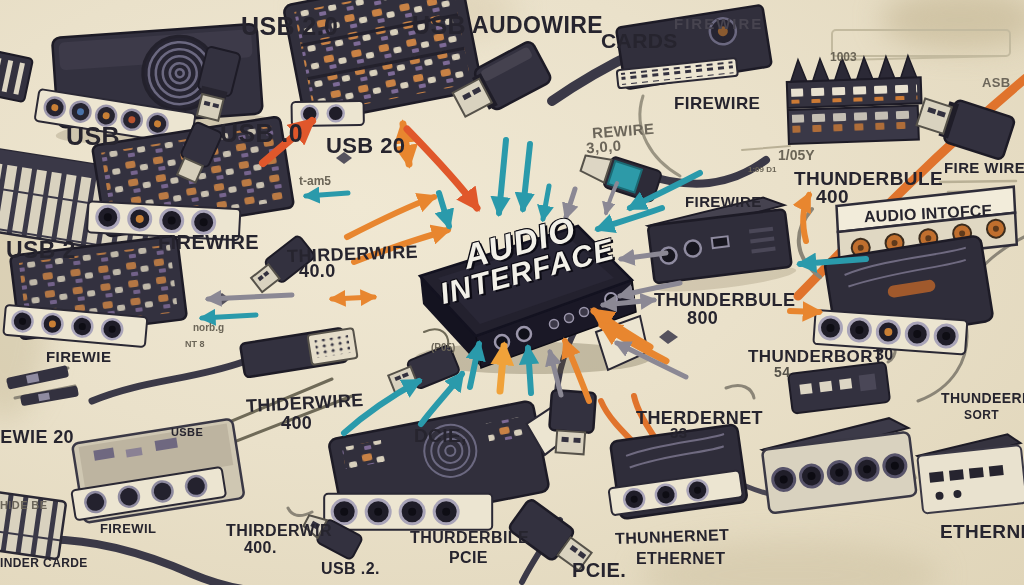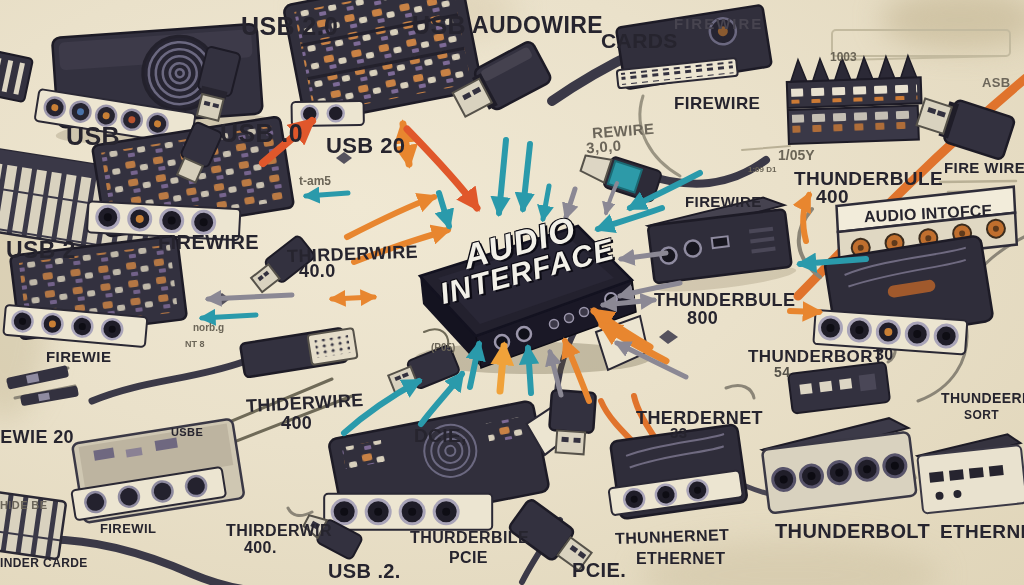--- a/index.html
+++ b/index.html
@@ -528,27 +528,26 @@
   <span class="lbl" style="left:-30px;top:428px;font-size:18px">FIREWIE 20</span>
   <span class="lbl" style="left:171px;top:427px;font-size:11px">USBE</span>
   <span class="lbl" style="left:246px;top:394px;font-size:18px;transform:rotate(-3deg)">THIDERWIRE</span>
   <span class="lbl" style="left:281px;top:414px;font-size:18px">400</span>
   <span class="lbl" style="left:414px;top:426px;font-size:19px">DCIE,</span>
   <span class="lbl" style="left:100px;top:522px;font-size:13px">FIREWIL</span>
   <span class="lbl" style="left:226px;top:523px;font-size:16px">THIRDERWIR</span>
   <span class="lbl" style="left:244px;top:540px;font-size:16px">400.</span>
   <span class="lbl" style="left:0px;top:557px;font-size:12px">INDER CARDE</span>
   <span class="lbl faded" style="left:0px;top:500px;font-size:11px">HIDE BE</span>
-  <span class="lbl" style="left:328px;top:561px;font-size:20px">USB .2.</span>
+  <span class="lbl" style="left:321px;top:561px;font-size:16px">USB .2.</span>
   <span class="lbl" style="left:410px;top:530px;font-size:16px">THURDERBILE</span>
   <span class="lbl" style="left:449px;top:550px;font-size:16px">PCIE</span>
   <span class="lbl" style="left:572px;top:560px;font-size:20px">PCIE.</span>
   <span class="lbl" style="left:615px;top:529px;font-size:16px;transform:rotate(-2deg)">THUNHERNET</span>
   <span class="lbl" style="left:636px;top:551px;font-size:16px">ETHERNET</span>
-  <span class="lbl" style="left:775px;top:521px;font-size:20px">THUNDERBOLT</span>
   <span class="lbl" style="left:940px;top:522px;font-size:19px">ETHERNET</span>
 
   <span class="scr" style="left:299px;top:175px;font-size:12px">t-am5</span>
   <span class="scr" style="left:193px;top:323px;font-size:10px">norb.g</span>
   <span class="scr" style="left:185px;top:340px;font-size:9px">NT 8</span>
   <span class="scr" style="left:431px;top:343px;font-size:10px">(P05)</span>
   <span class="scr" style="left:830px;top:51px;font-size:12px">1003</span>
   <span class="scr" style="left:748px;top:166px;font-size:8px">1:09 D1</span>
   <span class="scr" style="left:778px;top:148px;font-size:14px">1/05Y</span>
 

